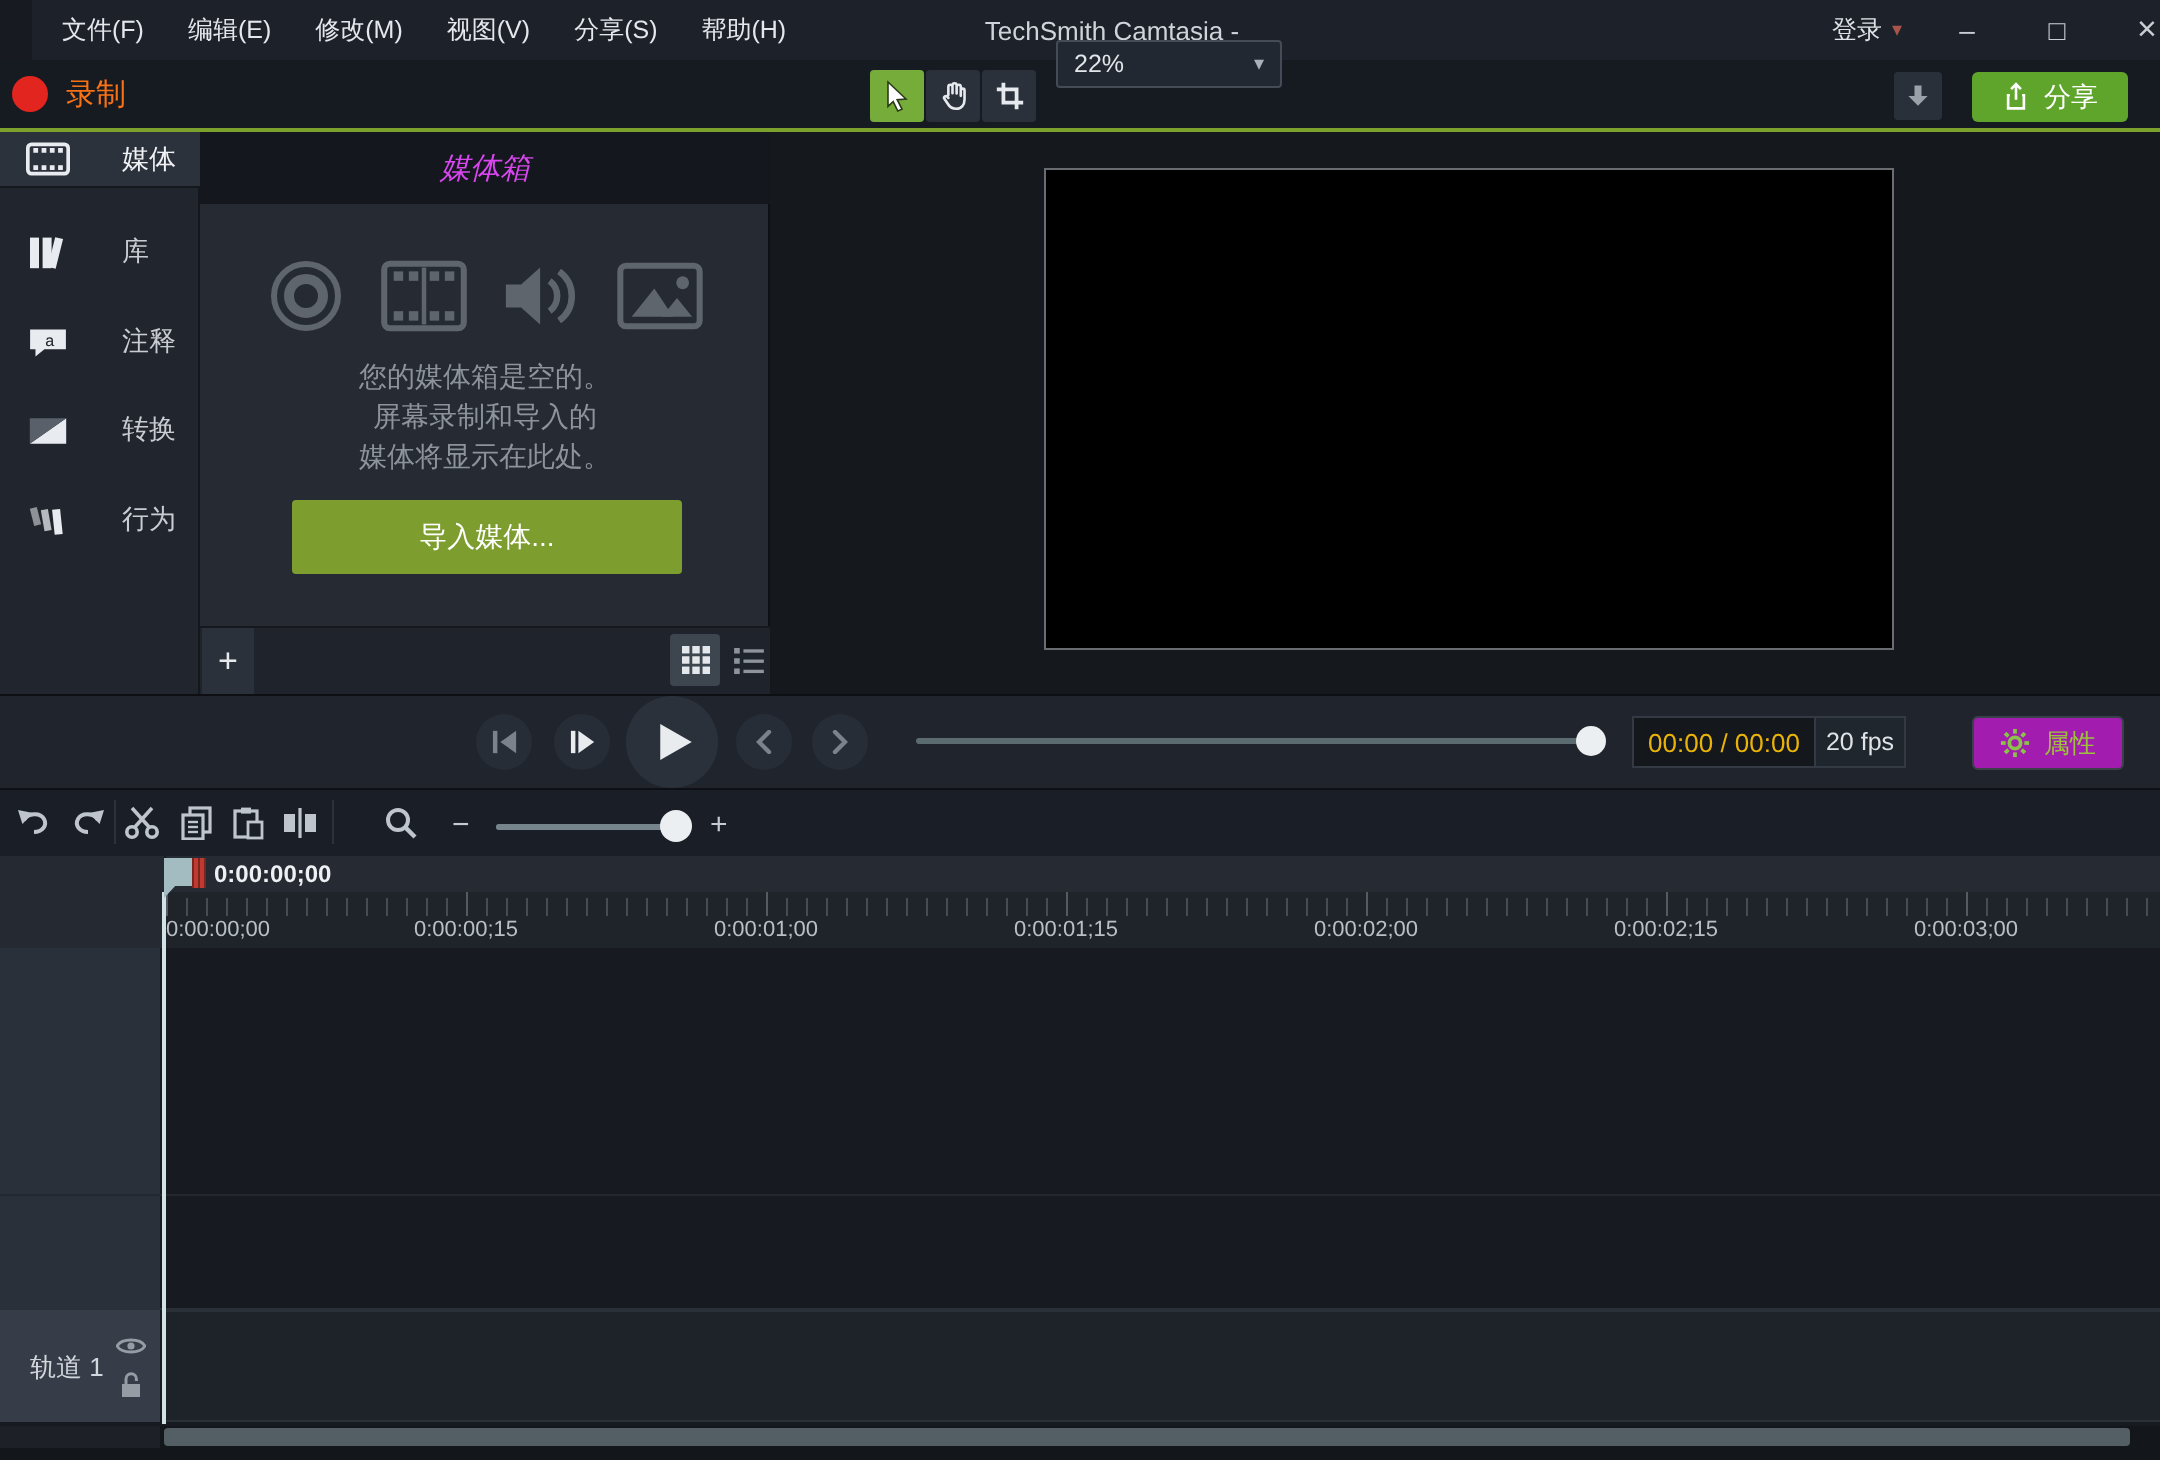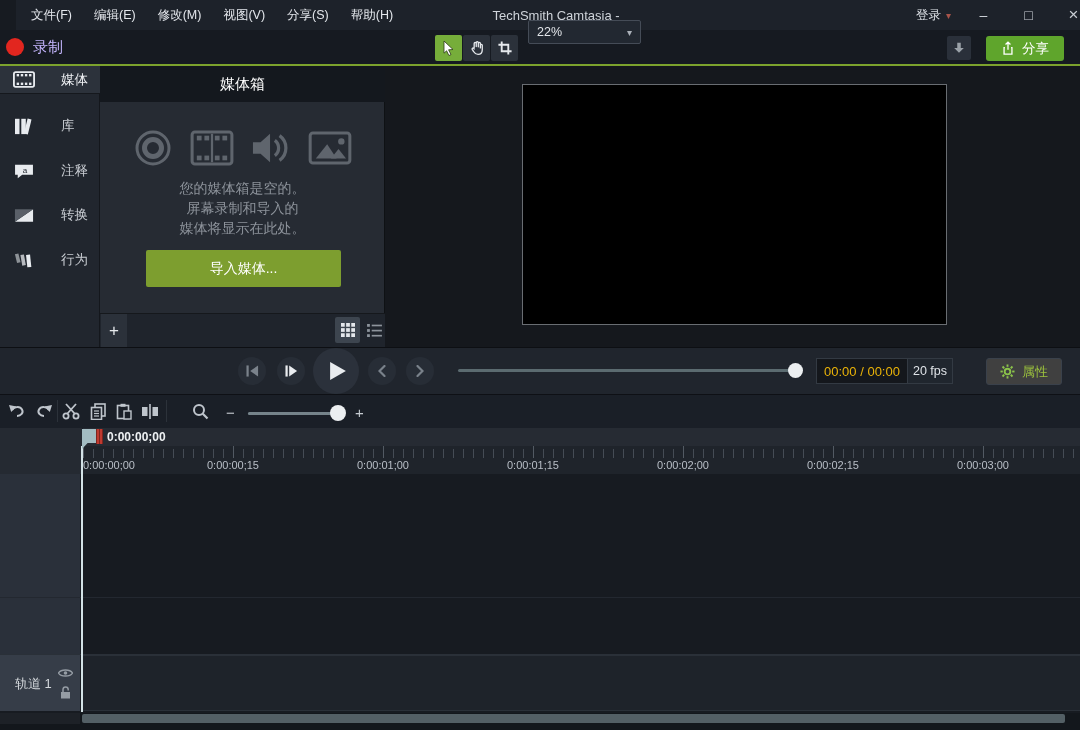--- a/index.html
+++ b/index.html
@@ -17,40 +17,40 @@
   .title-right{right:0;top:0;height:30px;}
   .login{padding:0 10px;height:30px;display:flex;align-items:center;gap:5px;color:#dfe3e8;font-size:12.5px;}
   .login .caret{color:#a8544a;font-size:10px;}
   .winbtn{width:45px;height:30px;display:flex;align-items:center;justify-content:center;color:#c9ced4;font-size:14px;}
   .winbtn.close{font-size:17px;}
 
   
   .toolbar{left:0;top:30px;width:1080px;height:34px;background:#161a21;}
   .rec{left:6px;top:33px;height:28px;gap:9px;}
   .rec-dot{width:18px;height:18px;border-radius:50%;background:#e2261f;}
-  .rec-label{font-size:15px;color:#c4b5fd;}
+  .rec-label{font-size:15px;color:#f97316;}
   .tools{left:435px;top:35px;height:26px;gap:1px;}
   .toolbtn{width:27px;height:26px;display:flex;align-items:center;justify-content:center;background:#2b313a;border-radius:2px;}
   .toolbtn.selected{background:#76ad3a;}
   .zoom-select{left:528px;top:20px;width:113px;height:24px;background:#222831;border:1px solid #454c57;border-radius:2px;padding:0 8px;justify-content:space-between;color:#e2e5e9;font-size:12.5px;}
   .zoom-select .caret{color:#aab0b8;font-size:10px;}
   .dlbtn{left:947px;top:36px;width:24px;height:24px;background:#2a303a;border-radius:2px;display:flex;align-items:center;justify-content:center;}
   .sharebtn{left:986px;top:36px;width:78px;height:25px;background:#5fa52c;border-radius:3px;display:flex;align-items:center;justify-content:center;gap:7px;color:#fff;font-size:13.5px;}
   .accentline{left:0;top:64px;width:1080px;height:2px;background:#7ca22d;}
 
   
   .sidebar{left:0;top:66px;width:100px;height:281px;background:#21262e;border-right:1px solid #14171c;}
   .side-item{position:absolute;left:0;width:100px;height:28px;display:flex;align-items:center;gap:26px;padding-left:13px;color:#c9cdd3;font-size:13.5px;}
   .side-item .ic{width:22px;display:flex;justify-content:center;color:#e8ebef;}
   .side-item.selected{background:#2c323b;border-bottom:1px solid #15181d;color:#f0f2f5;}
   .side-more{left:0;top:313px;width:100px;height:34px;background:#1f242c;border-top:1px solid #15181c;display:flex;align-items:center;justify-content:center;color:#c6cbd1;font-size:13px;}
 
   
   .mediabin{left:100px;top:66px;width:285px;height:281px;background:#262b33;border-right:1px solid #0e1114;}
-  .mb-header{left:100px;top:66px;width:285px;height:36px;background:#14181e;display:flex;align-items:center;justify-content:center;color:#ffffff;font-size:15px;}
+  .mb-header{left:100px;top:66px;width:285px;height:36px;background:#14181e;display:flex;align-items:center;justify-content:center;color:#d946ef;font-size:15px;font-style:italic;}
   .mb-icons{left:100px;top:128px;width:285px;justify-content:center;gap:17px;color:#5f656d;}
   .mb-text{left:100px;top:178px;width:285px;text-align:center;color:#8d939b;font-size:14px;line-height:20px;}
   .importbtn{left:146px;top:250px;width:195px;height:37px;background:#7d9e2f;border-radius:2px;display:flex;align-items:center;justify-content:center;color:#fff;font-size:14px;}
   .mb-bottom{left:100px;top:313px;width:285px;height:34px;background:#1f242c;border-top:1px solid #15181c;}
   .mb-add{left:101px;top:314px;width:26px;height:33px;background:#2b313a;display:flex;align-items:center;justify-content:center;color:#e6e9ec;font-size:17px;}
   .viewbtn{position:absolute;top:317px;width:25px;height:26px;display:flex;align-items:center;justify-content:center;border-radius:2px;}
   .viewbtn.grid{left:335px;background:#3d454f;color:#e4e7eb;}
   .viewbtn.list{left:362px;color:#8d949c;}
 
   
@@ -60,21 +60,21 @@
   
   .playbar{left:0;top:347px;width:1080px;height:47px;background:#20252d;border-top:1px solid #0d0f13;}
   .pbtn{position:absolute;border-radius:50%;background:#272d36;display:flex;align-items:center;justify-content:center;}
   .pb-sm{width:28px;height:28px;top:357px;}
   .pb-play{width:46px;height:46px;top:348px;left:313px;background:#2b313b;}
   .pb-track{left:458px;top:369px;width:340px;height:3px;background:#5b6b70;border-radius:2px;}
   .pb-thumb{left:788px;top:363px;width:15px;height:15px;border-radius:50%;background:#eceff1;}
   .timebox{left:816px;top:358px;height:26px;border:1px solid #333a43;display:flex;}
   .time-main{width:90px;height:24px;background:#14171c;display:flex;align-items:center;justify-content:center;color:#eab308;font-size:13px;}
   .time-fps{width:45px;height:24px;background:#20262e;border-left:1px solid #333a43;display:flex;align-items:center;justify-content:center;color:#dfe3e7;font-size:12.5px;}
-  .propbtn{left:986px;top:358px;width:76px;height:27px;background:#404040;border:1px solid #3a414b;border-radius:3px;display:flex;align-items:center;justify-content:center;gap:7px;color:#9cc23d;font-size:13px;}
+  .propbtn{left:986px;top:358px;width:76px;height:27px;background:#a21caf;border:1px solid #3a414b;border-radius:3px;display:flex;align-items:center;justify-content:center;gap:7px;color:#9cc23d;font-size:13px;}
 
   
   .tltoolbar{left:0;top:394px;width:1080px;height:34px;background:#1a1f27;border-top:1px solid #0e1015;}
   .tlbtn{position:absolute;top:400px;width:22px;height:22px;display:flex;align-items:center;justify-content:center;color:#bfc5cc;}
   .tlsep{position:absolute;top:400px;width:1px;height:22px;background:#2c323a;}
   .zoomtrack{left:248px;top:412px;width:94px;height:3px;background:#4a545b;border-radius:2px;}
   .zoomtrack .fill{width:85px;height:3px;background:#76848b;border-radius:2px;}
   .zoomthumb{left:330px;top:405px;width:16px;height:16px;border-radius:50%;background:#eceff1;}
   .pm{position:absolute;top:404px;color:#c6cbd1;font-size:15px;}
 

